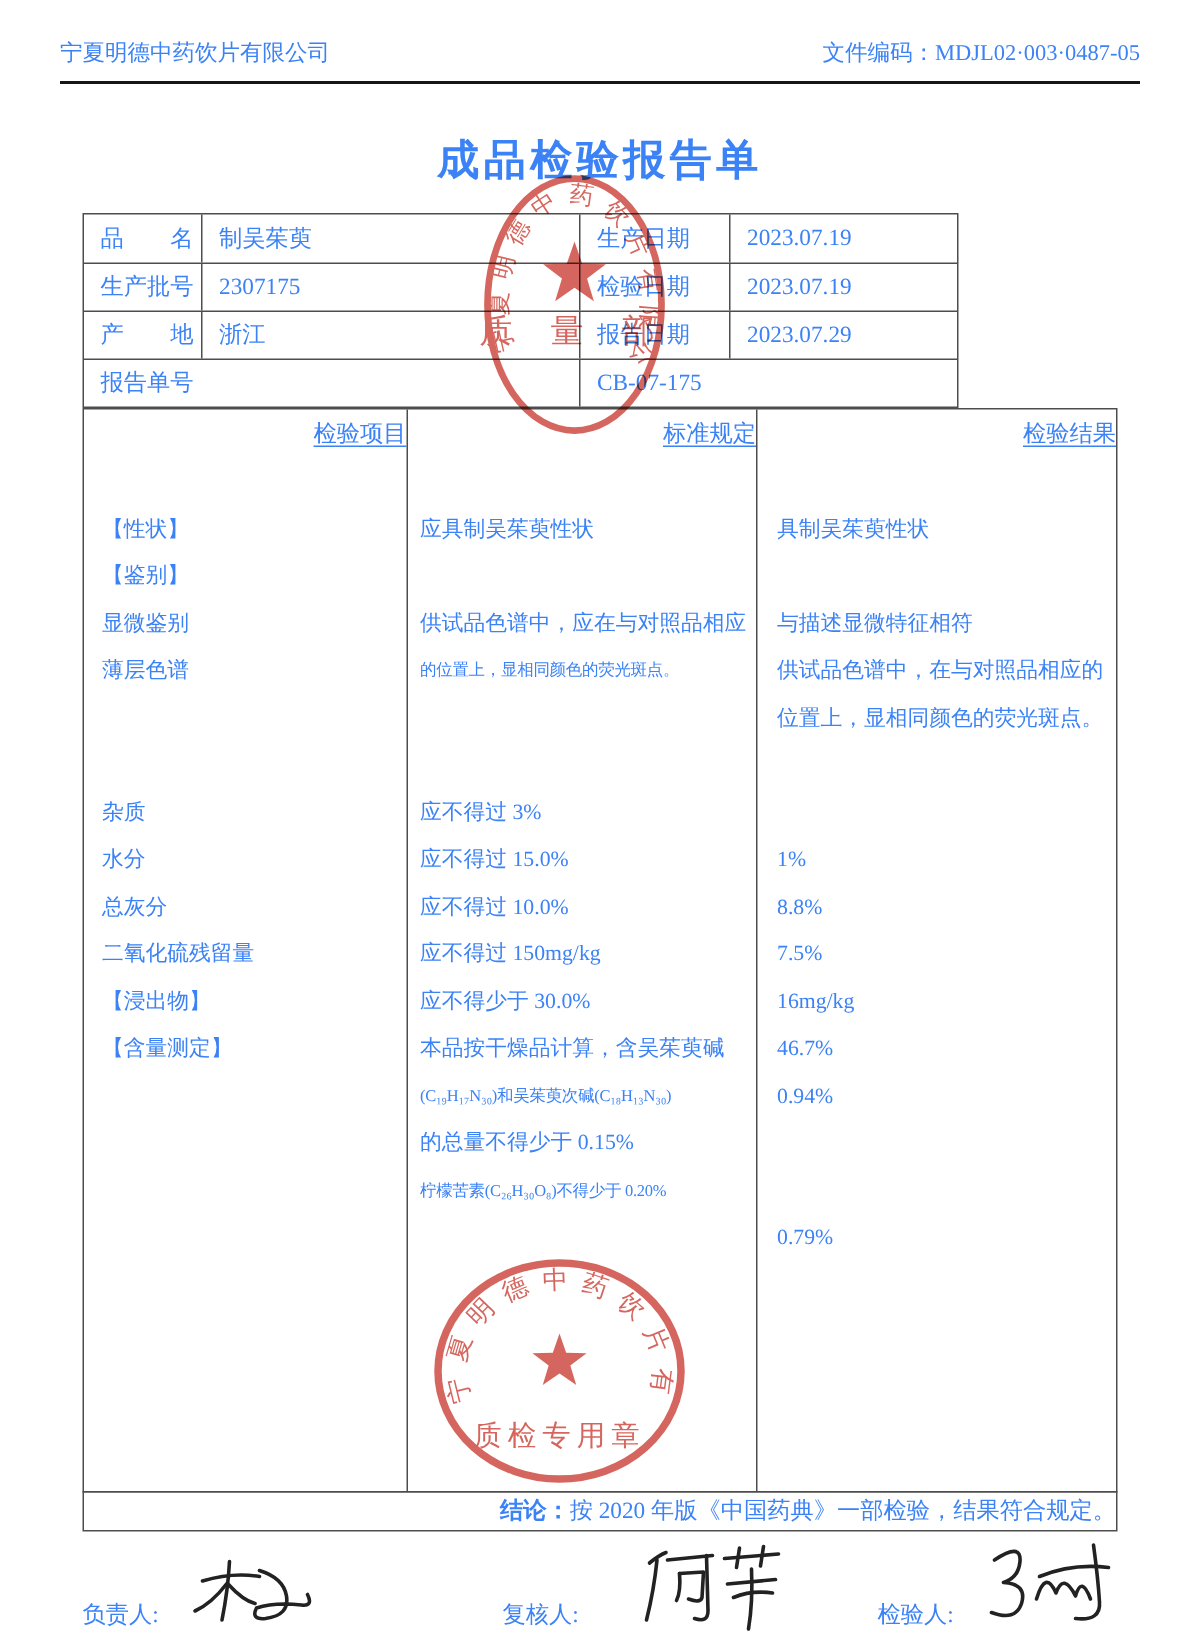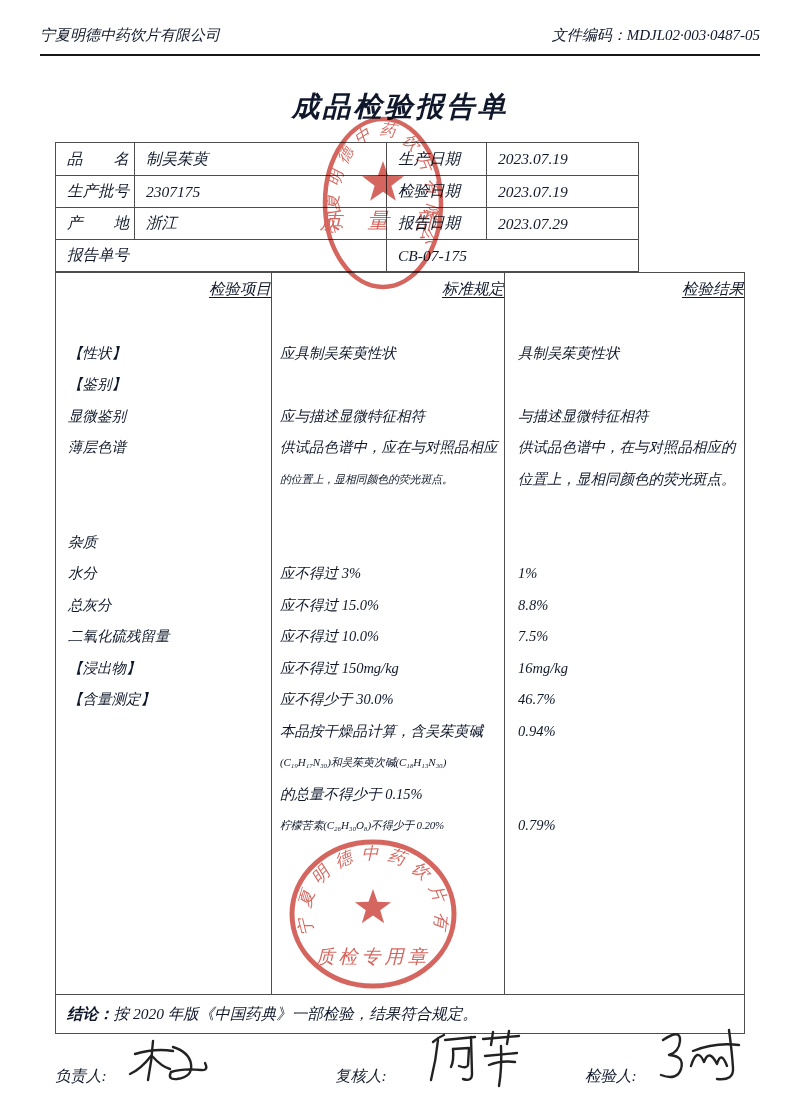--- a/index.html
+++ b/index.html
@@ -1,20 +1,20 @@
 <!DOCTYPE html>
 <html><head>
 <meta charset="utf-8">
 <style>
   * { box-sizing: border-box; margin: 0; padding: 0; }
   body { background: #ffffff; }
   .page {
     position: relative; width: 800px; height: 1097px; background: #fff;
     font-family: "Liberation Serif", "DejaVu Serif", serif;
-    color: #0f172a; overflow: hidden; font-style: italic;
+    color: #3b82f6; overflow: hidden;
   }
   
   .tophdr {
     position: absolute; left: 40px; right: 40px; top: 26px;
     display: flex; justify-content: space-between; align-items: flex-end;
     padding-bottom: 9px; border-bottom: 2px solid #161616; font-size: 15px;
   }
   .title {
     position: absolute; left: 0; right: 0; top: 88px; text-align: center;
     font-size: 28px; font-weight: bold; letter-spacing: 3px;
@@ -38,23 +38,23 @@
   .mhead span { text-decoration: underline; text-underline-offset: 3px; }
   .mcol:nth-child(1) .mhead { padding-left: 12px; justify-content: flex-end; }
   .mcol:nth-child(2) .mhead, .mcol:nth-child(3) .mhead { justify-content: flex-end; }
   .mline { height: 31.5px; line-height: 31.5px; white-space: nowrap; }
   .mcol:nth-child(1) .mline { padding-left: 12px; }
   .mcol:nth-child(2) .mline { padding-left: 8px; }
   .mcol:nth-child(3) .mline { padding-left: 13px; }
   .mline.tight1 { font-size: 11px; letter-spacing: -0.2px; }
   
   .conclusion {
-    position: absolute; left: 55px; top: 994px; width: 690px; height: 40px;
+    position: absolute; left: 55px; top: 994px; width: 690px; height: 27px;
     border: 1px solid #4d4d4d; display: flex; align-items: center; padding-left: 11px;
-    font-size: 15.5px; white-space: nowrap;
+    font-size: 15.5px; white-space: nowrap; justify-content: flex-end;
   }
   .conc-label { font-weight: bold; }
   
   .sigrow { position: absolute; left: 55px; top: 1032px; width: 690px; height: 62px; font-size: 15.5px; }
   .sig-label { position: absolute; top: 5px; margin-top: 29px; }
   .sig-svg { position: absolute; }
   .sig-svg path { fill: none; stroke: #222; stroke-width: 2.4; stroke-linecap: round; stroke-linejoin: round; }
   
   .stamp { position: absolute; pointer-events: none; opacity: 0.8; mix-blend-mode: multiply; }
   .stamp text { font-family: "Liberation Serif", "DejaVu Serif", serif; }
@@ -118,21 +118,20 @@
         <div class="mline">&nbsp;</div>
         <div class="mline">&nbsp;</div>
       </div>
     <div class="mcol">
       <div class="mhead">
           <span>标准规定</span>
         </div>
     <div class="mline">&nbsp;</div>
         <div class="mline">应具制吴茱萸性状</div>
         <div class="mline">&nbsp;</div>
-        <div class="mline">应与描述显微特征相符</div>
         <div class="mline">供试品色谱中，应在与对照品相应</div>
         <div class="mline tight1">的位置上，显相同颜色的荧光斑点。</div>
         <div class="mline">&nbsp;</div>
         <div class="mline">&nbsp;</div>
         <div class="mline">应不得过 3%</div>
         <div class="mline">应不得过 15.0%</div>
         <div class="mline">应不得过 10.0%</div>
         <div class="mline">应不得过 150mg/kg</div>
         <div class="mline">应不得少于 30.0%</div>
         <div class="mline">本品按干燥品计算，含吴茱萸碱</div>

